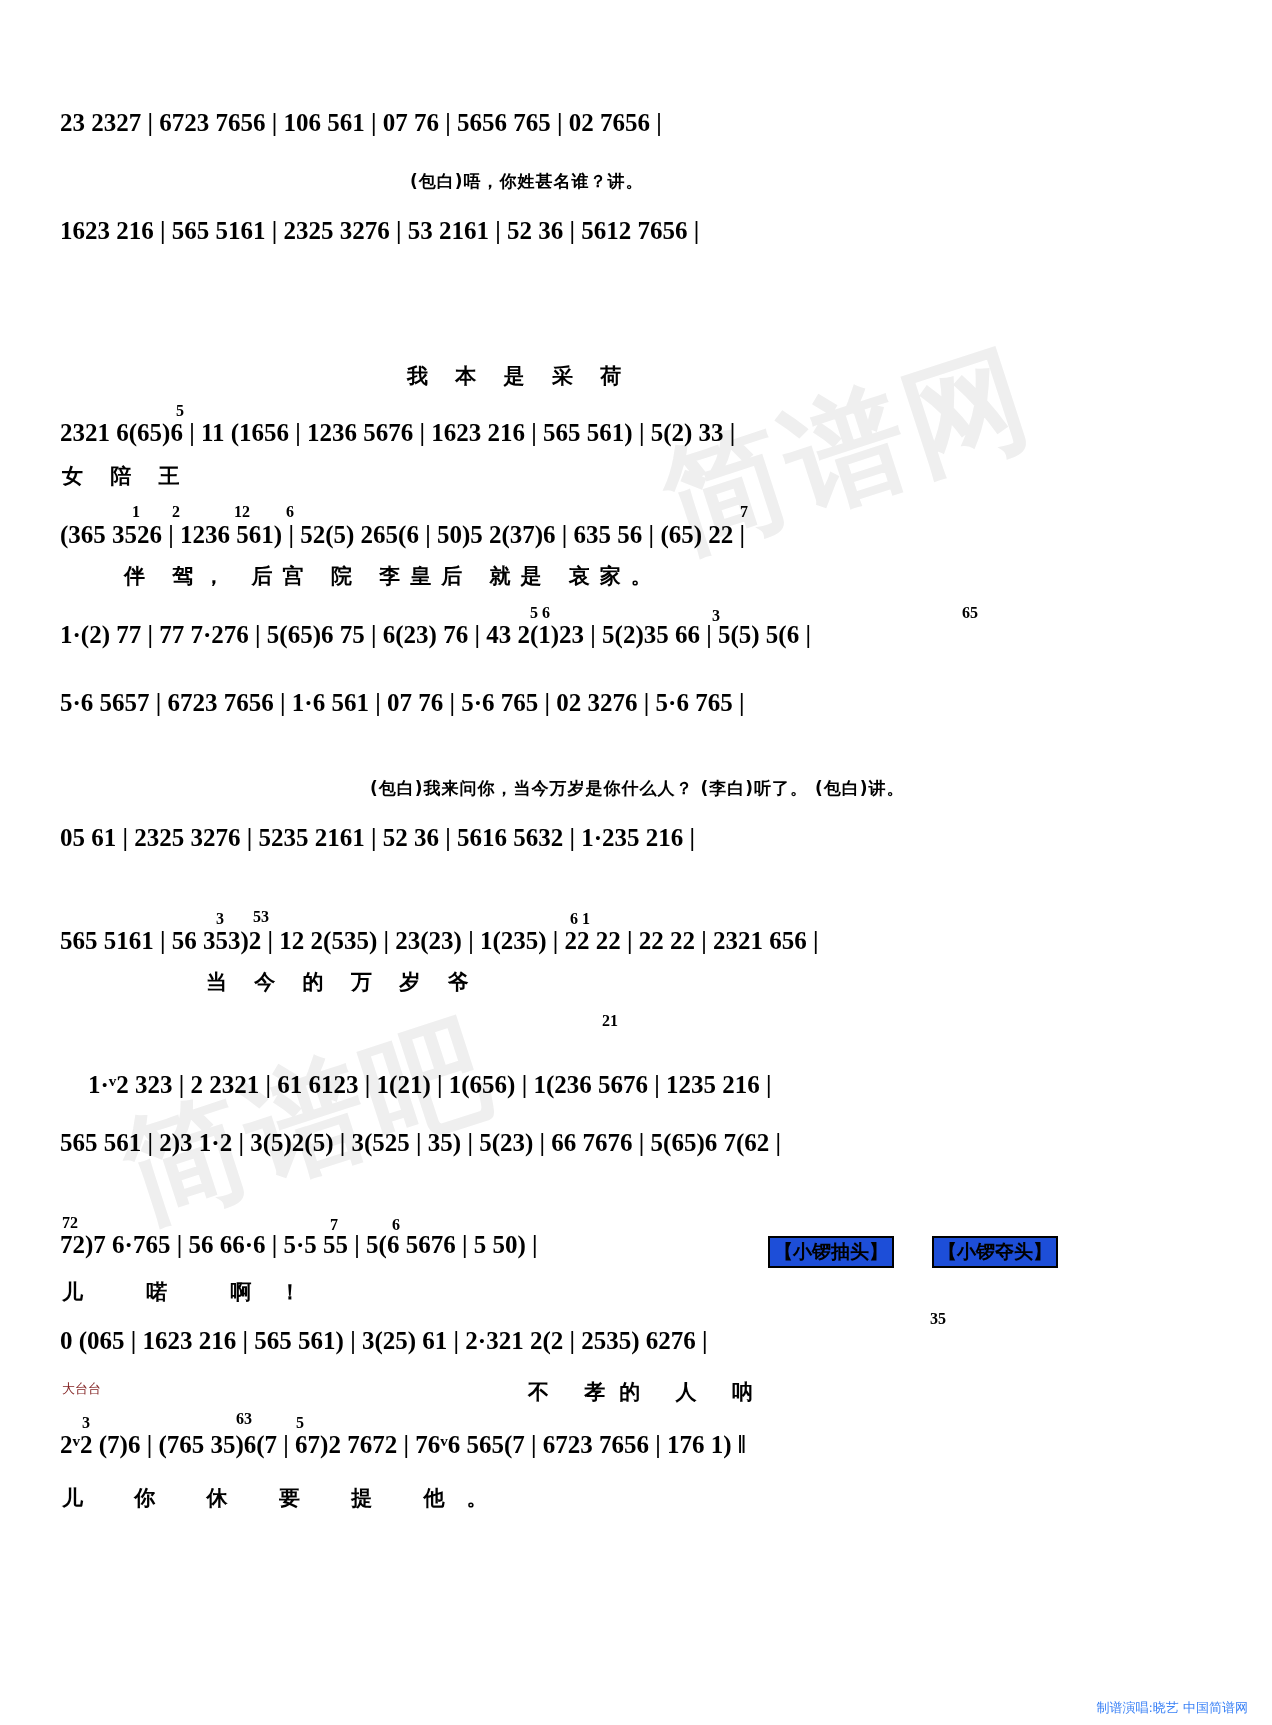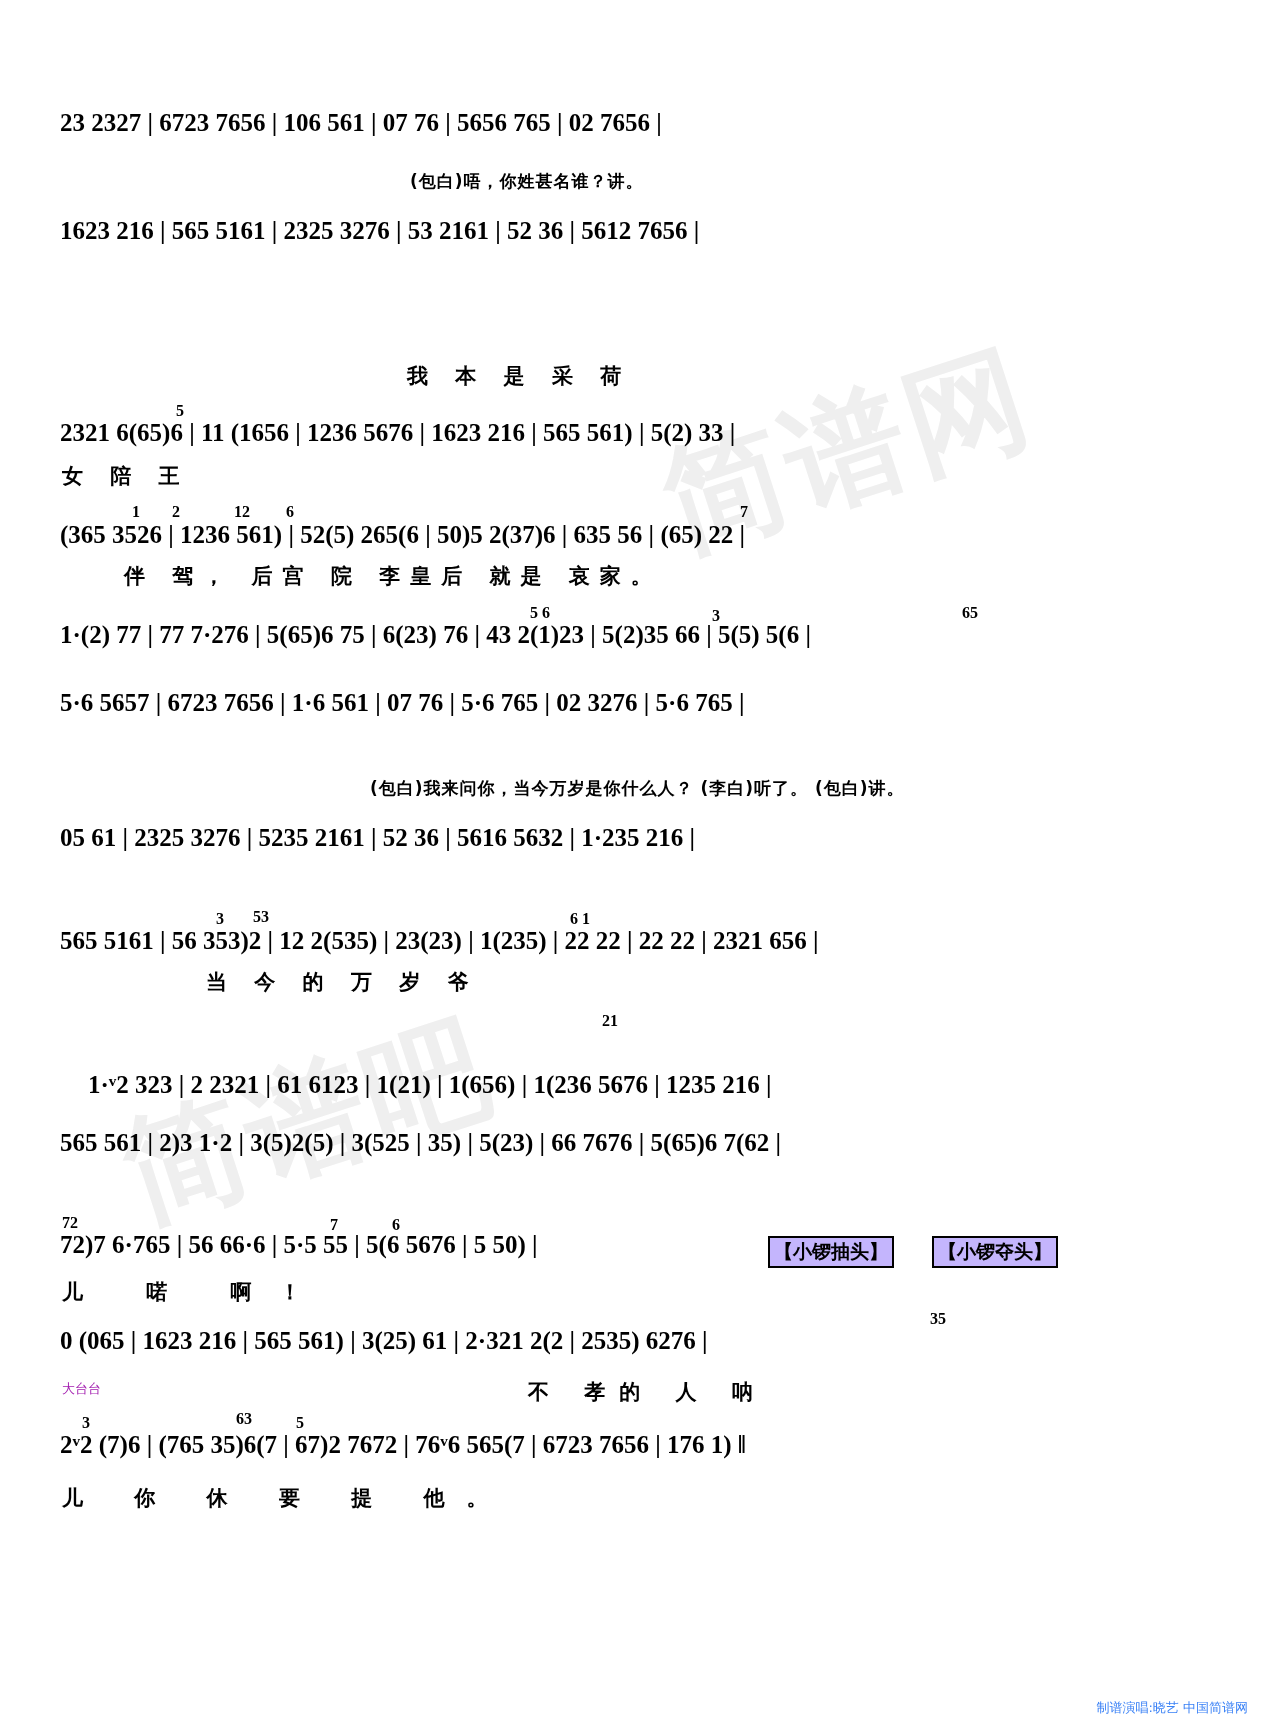--- a/index.html
+++ b/index.html
@@ -27,29 +27,29 @@
     position:absolute;font-family:"DejaVu Sans", sans-serif;
     font-size:21px;font-weight:bold;white-space:nowrap;letter-spacing:10px;
   }
   .speech{
     position:absolute;font-family:"DejaVu Sans", sans-serif;
     font-size:17px;font-weight:bold;white-space:nowrap;letter-spacing:1px;
   }
   .tag{
     position:absolute;font-family:"DejaVu Sans", sans-serif;
     font-size:19px;font-weight:bold;white-space:nowrap;
-    border:2px solid #000;padding:1px 4px;background:#c4b5fd;
+    border:2px solid #000;padding:1px 4px;background:#1d4ed8;
   }
   .smallnum{
     position:absolute;font-family:"Liberation Serif", serif;
     font-size:16px;font-weight:bold;white-space:nowrap;
   }
   .tiny{
     position:absolute;font-family:"DejaVu Sans", sans-serif;
-    font-size:13px;white-space:nowrap;color:#a21caf;
+    font-size:13px;white-space:nowrap;color:#7f1d1d;
   }
   .credit{
     position:absolute;right:24px;bottom:8px;font-size:13px;
     font-family:"DejaVu Sans", sans-serif;color:#3b82f6;white-space:nowrap;
   }
 </style>
 </head>
 <body>
 
 <div class="sheet">

